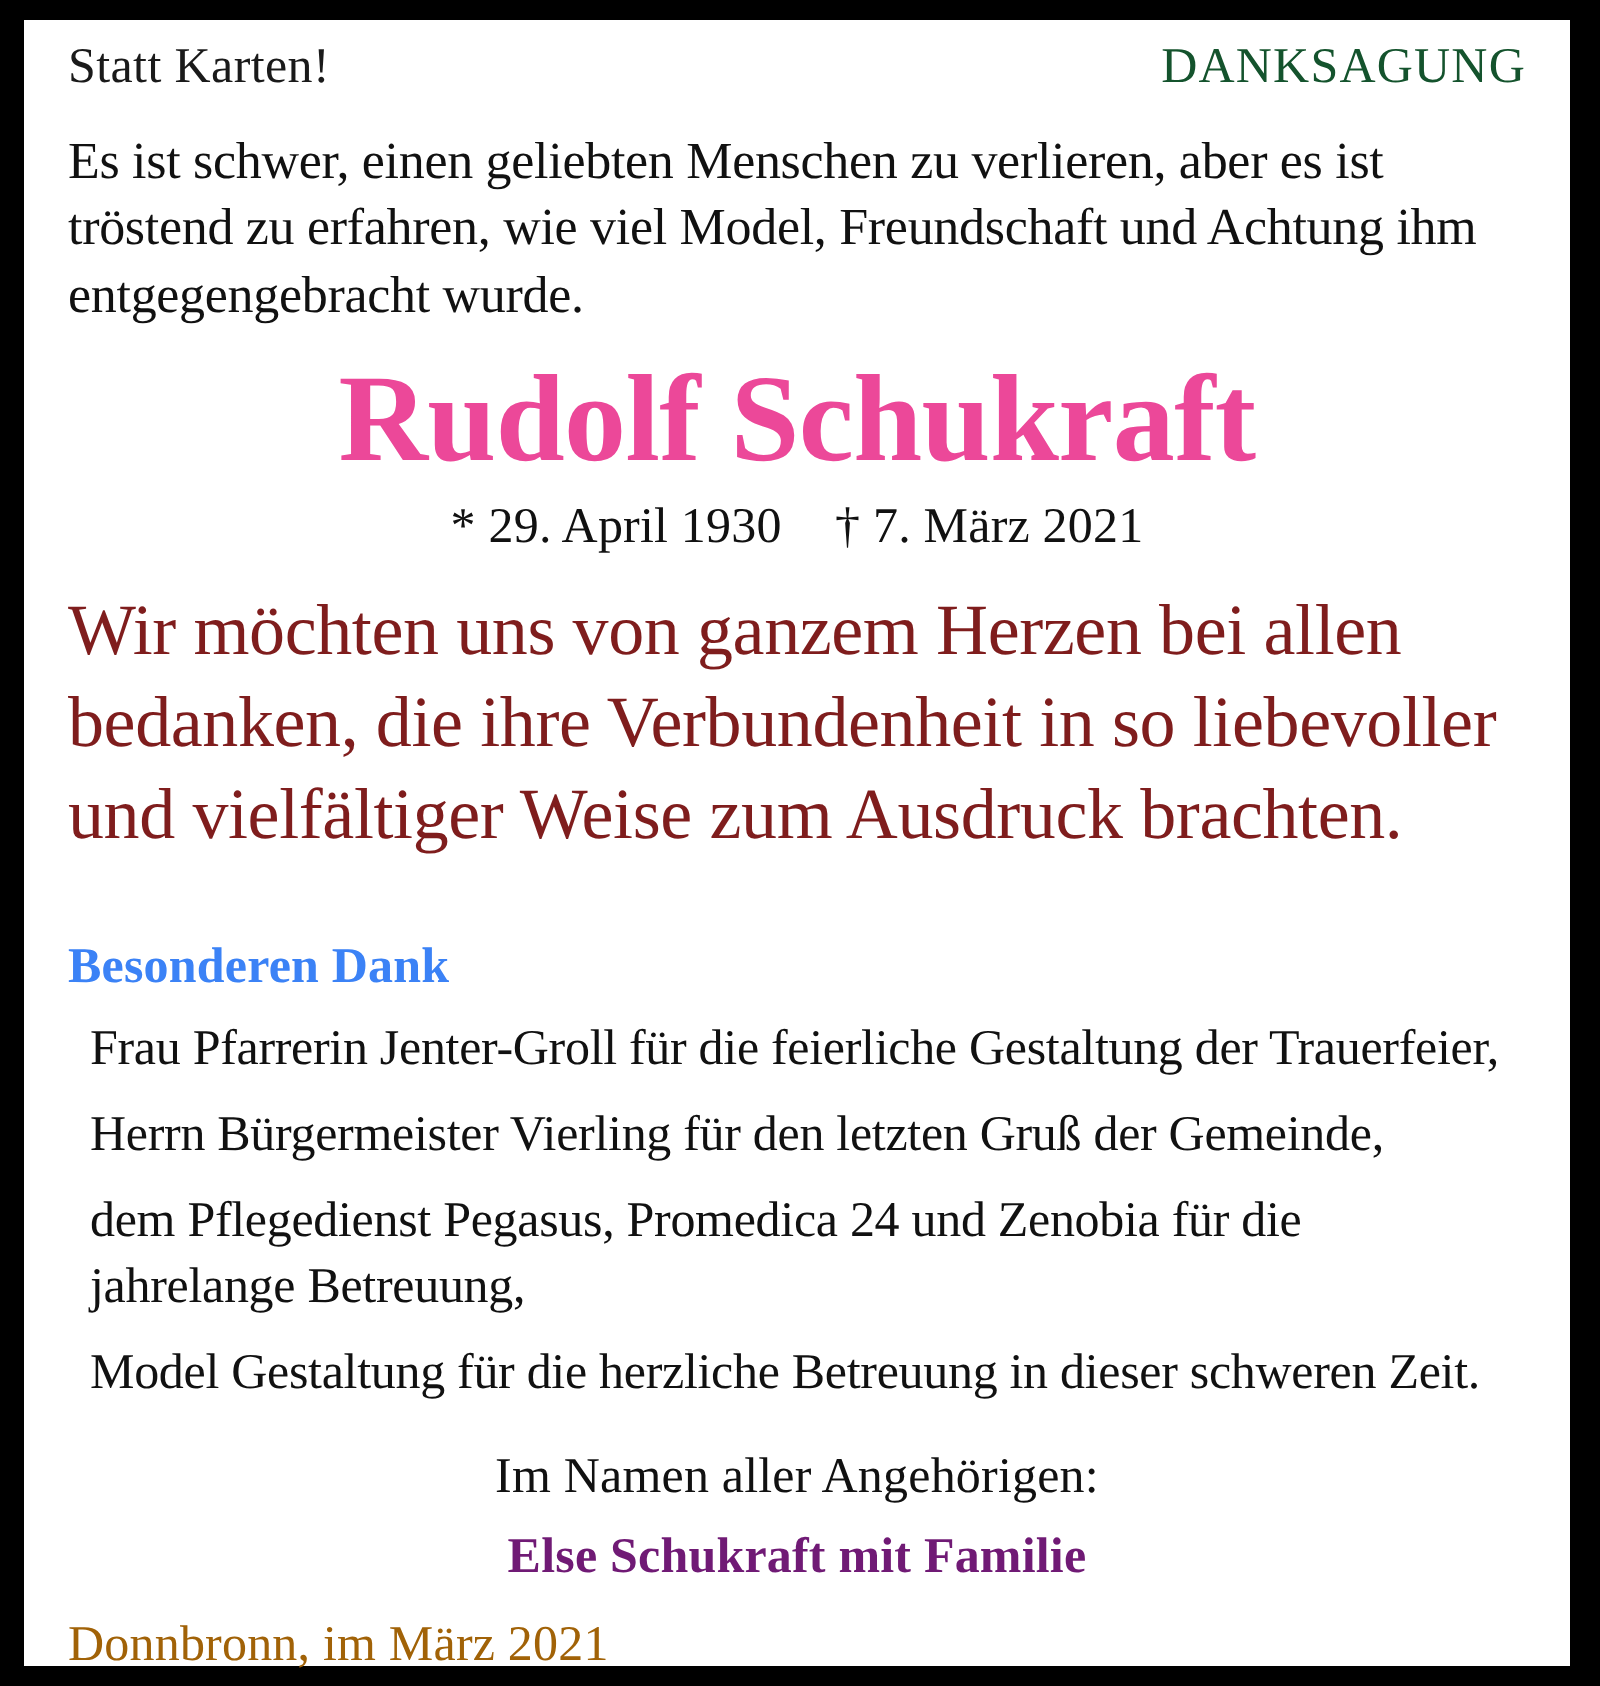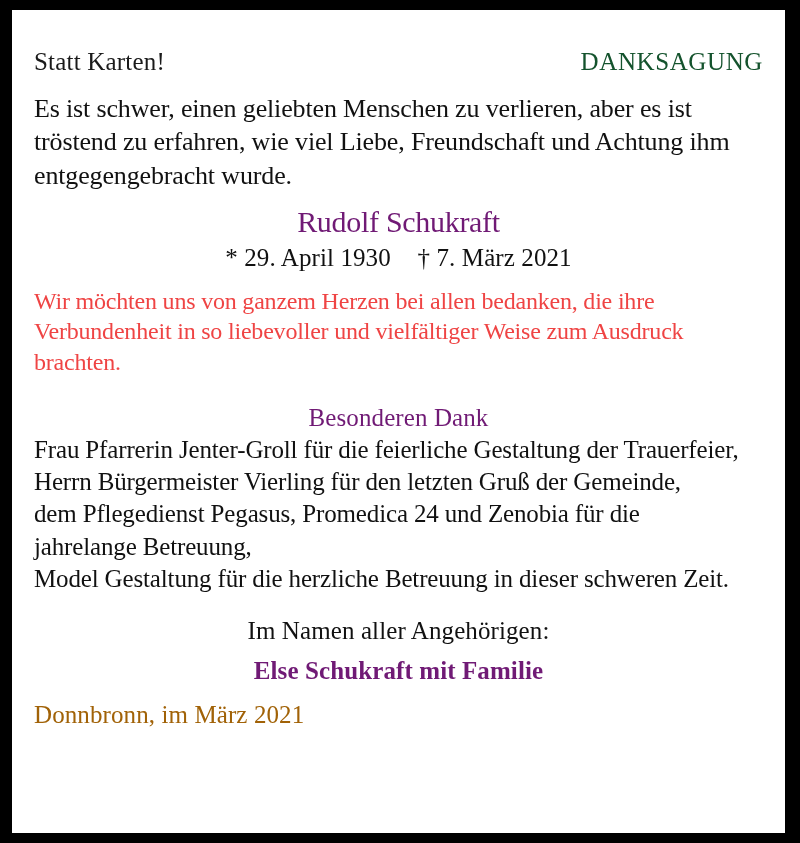--- a/index.html
+++ b/index.html
@@ -25,21 +25,21 @@
     padding: 10px 15px 10px 12px;
   }
 
   
   #notice-card {
     position: relative;
     width: 100%;
     height: 100%;
     box-sizing: border-box;
     background: #ffffff;
-    padding: 38px 22px 0 22px;
+    padding: 10px 22px 0 22px;
   }
 
   
   .serif-reg {
     font-family: "Liberation Serif", "DejaVu Serif", serif;
     font-stretch: normal;
   }
 
   
   #header-row {
@@ -71,68 +71,67 @@
     width: 97%;
     letter-spacing: -0.15px;
   }
 
   
   #deceased-block {
     text-align: center;
     margin: 8px 0 14px 0;
   }
   #deceased-name {
-    font-size: 30px;
-    font-weight: normal;
+    font-size: 62px;
+    font-weight: bold;
     line-height: 1.06;
-    color: #701a75;
+    color: #ec4899;
     letter-spacing: -0.3px;
     margin: 0;
   }
   #deceased-dates {
     font-size: 25px;
     color: #111111;
     margin: 6px 0 0 0;
     letter-spacing: 0.1px;
   }
   .date-gap {
     display: inline-block;
     width: 14px;
   }
 
   
   #thanks-paragraph {
-    font-size: 24px;
+    font-size: 36px;
     line-height: 1.28;
-    color: #ef4444;
-    margin: 0 0 26px 0;
+    color: #7f1d1d;
+    margin: 0 0 40px 0;
     width: 99%;
     letter-spacing: -0.2px;
   }
 
   
   #special-thanks-heading {
     font-size: 25px;
-    font-weight: normal;
-    color: #701a75;
+    font-weight: bold;
+    color: #3b82f6;
     margin: 0 0 2px 0;
     letter-spacing: 0.1px;
-    text-align: center;
   }
   #special-thanks-list {
     list-style: none;
     margin: 0;
     padding: 0;
     font-size: 25px;
     line-height: 1.29;
     color: #111111;
     letter-spacing: -0.15px;
   }
   #special-thanks-list li {
-    margin: 0;
+    margin: 11px;
     width: 97%;
   }
 
   
   #closing-block {
     text-align: center;
     margin: 22px 0 0 0;
   }
   #closing-intro {
     font-size: 25px;
@@ -159,21 +158,21 @@
 <body>
 
 <div id="notice-frame">
   <div id="notice-card">
 
     <div id="header-row">
       <span id="statt-karten-label" class="serif-reg">Statt Karten!</span>
       <span id="danksagung-label" class="serif-reg">DANKSAGUNG</span>
     </div>
 
-    <p id="intro-paragraph">Es ist schwer, einen geliebten Menschen zu verlieren, aber es ist tröstend zu erfahren, wie viel Liebe, Freundschaft und Achtung ihm entgegengebracht wurde.</p>
+    <p id="intro-paragraph">Es ist schwer, einen geliebten Menschen zu verlieren, aber es ist tröstend zu erfahren, wie viel Model, Freundschaft und Achtung ihm entgegengebracht wurde.</p>
 
     <div id="deceased-block">
       <div id="deceased-name">Rudolf Schukraft</div>
       <div id="deceased-dates">
         <span>*</span>
         <span>29. April 1930</span>
         <span class="date-gap"></span>
         <span>†</span>
         <span>7. März 2021</span>
       </div>

